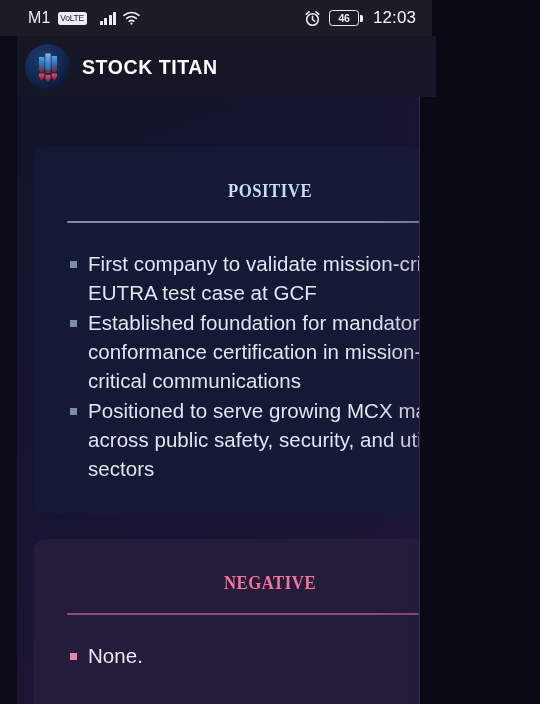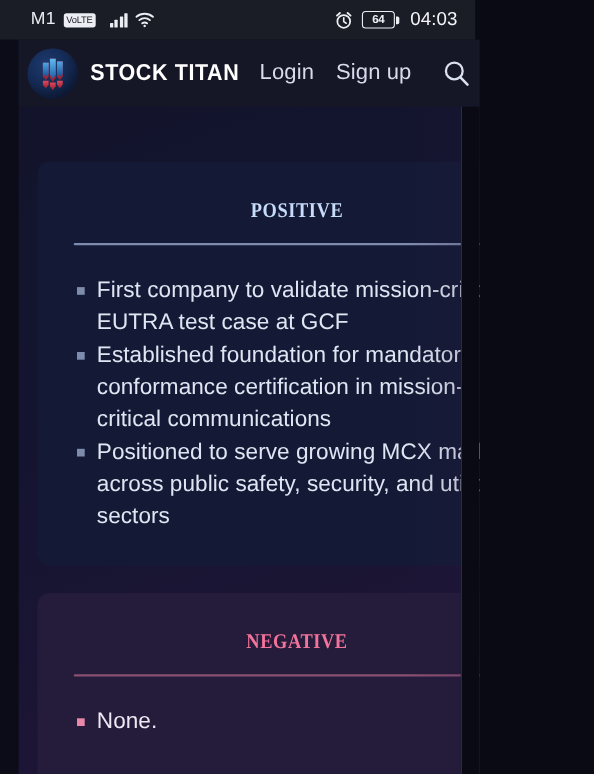--- a/index.html
+++ b/index.html
@@ -285,24 +285,24 @@
   <div class="sb-right">
     <span class="alarm">
       <svg width="17" height="17" viewBox="0 0 17 17">
         <circle cx="8.5" cy="9.5" r="5.8" stroke="#eceef4" stroke-width="1.6" fill="none"></circle>
         <path d="M8.5 6.3v3.4l2.2 1.4" stroke="#eceef4" stroke-width="1.5" fill="none" stroke-linecap="round"></path>
         <path d="M2.3 4.2 5 1.8" stroke="#eceef4" stroke-width="1.7" stroke-linecap="round"></path>
         <path d="M14.7 4.2 12 1.8" stroke="#eceef4" stroke-width="1.7" stroke-linecap="round"></path>
       </svg>
     </span>
     <span class="battery">
-      <span class="batt-body">64</span>
+      <span class="batt-body">46</span>
       <span class="batt-tip"></span>
     </span>
-    <span class="clock">04:03</span>
+    <span class="clock">12:03</span>
   </div>
 </div>
 
 <div class="viewport">
 
   <div class="page">
 
     <div class="navbar">
       <div class="brand">
         <span class="logo">
@@ -328,34 +328,20 @@
             <path d="M20.4 9.5h5.2v14.5L23 27.5l-2.6-3.5z" fill="url(#lgA)"></path>
             <path d="M26.8 12h5.2v10.5L29.4 26l-2.6-3.5z" fill="url(#lgB)"></path>
             <path d="M14 29.5h5.2v3.5L16.6 36.5 14 33z" fill="url(#lgR)"></path>
             <path d="M20.4 31h5.2v3.5L23 38l-2.6-3.5z" fill="url(#lgR)"></path>
             <path d="M26.8 29.5h5.2v3.5L29.4 36.5 26.8 33z" fill="url(#lgR)"></path>
           </svg>
         </span>
         <span class="brand-name">STOCK TITAN</span>
       </div>
 
-      <div class="nav-links">
-        <span class="nav-link">Login</span>
-        <span class="nav-link">Sign up</span>
-        <span class="search-btn">
-          <svg width="30" height="30" viewBox="0 0 30 30">
-            <circle cx="13" cy="12.5" r="7.6" stroke="#d9dfee" stroke-width="2.1" fill="none"></circle>
-            <path d="M18.6 18.3 25 25" stroke="#d9dfee" stroke-width="2.3" stroke-linecap="round"></path>
-          </svg>
-        </span>
-        <span class="menu-btn">
-          <i></i>
-            <i></i>
-        </span>
-      </div>
     </div>
 
     <div class="content">
 
       <div class="card positive">
         <div class="card-title">Positive</div>
         <div class="divider"></div>
         <ul class="bullets">
           <li>First company to validate mission-critical EUTRA test case at GCF</li>
           <li>Established foundation for mandatory conformance certification in mission-critical communications</li>

